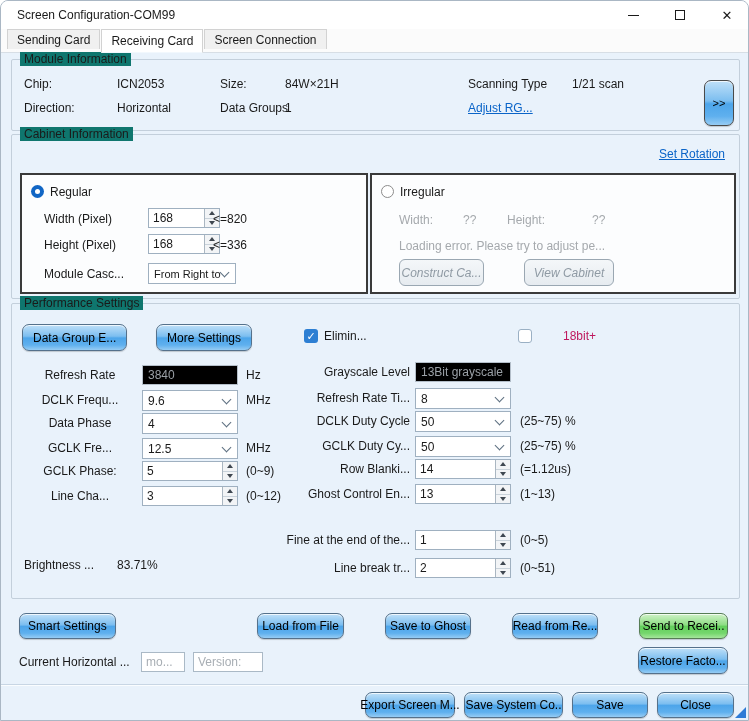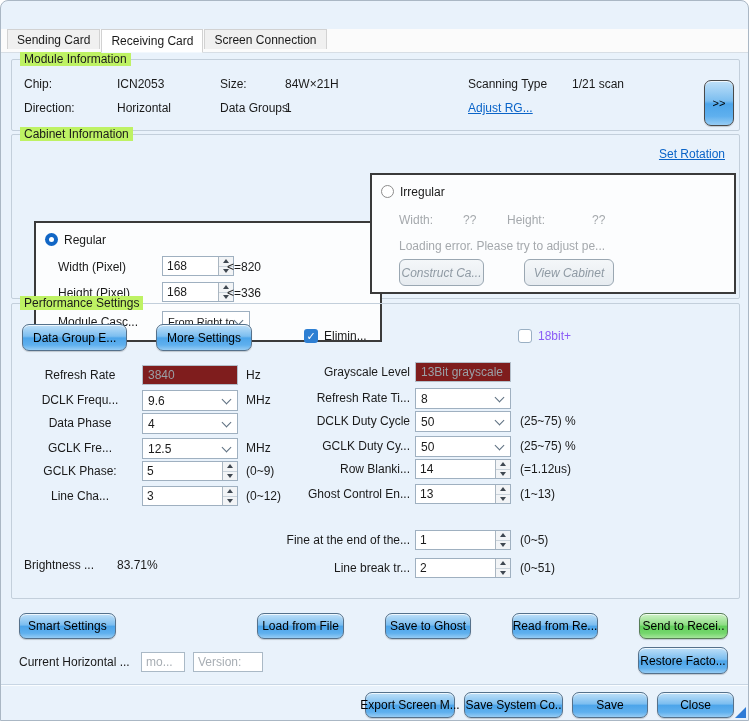--- a/index.html
+++ b/index.html
@@ -17,21 +17,21 @@
 
   
   .tabstrip { position:absolute; top:28px; left:0; right:0; height:24px; background:#fbfbfb; border-bottom:1px solid #d7dee5; display:flex; align-items:flex-start; padding-left:6px; }
   .tab { height:20px; display:flex; align-items:center; padding:0 9px; background:#f0f0f0; border:1px solid #d2d2d2; border-bottom:none; margin-right:1px; white-space:nowrap; }
   .tab.active { height:24px; background:#ffffff; margin-bottom:-1px; border-bottom:1px solid #f2f8fd; z-index:2; }
 
   .content { position:absolute; top:52px; left:0; right:0; bottom:0; background:#e9f2fb; }
 
   
   .gb { position:absolute; border:1px solid #c3cfdb; border-radius:2px; }
-  .gb-title { position:absolute; top:-8px; left:8px; background:#bef264; padding:0 4px; white-space:nowrap; }
+  .gb-title { position:absolute; top:-8px; left:8px; background:#0f766e; padding:0 4px; white-space:nowrap; }
 
   .lbl, .val { position:absolute; white-space:nowrap; }
   .gray { color:#a5a9ad; }
   .link { position:absolute; white-space:nowrap; color:#0a64c8; text-decoration:underline; cursor:pointer; }
 
   
   .btn { position:absolute; display:flex; align-items:center; justify-content:center; white-space:nowrap; border-radius:7px; cursor:pointer; }
   .btn-blue { border:1px solid #55718b; color:#000;
     background:linear-gradient(180deg,#bfe0f8 0%,#7cbef0 45%,#4da5ea 52%,#5fb0ee 80%,#96ccf4 100%);
     box-shadow: inset 0 1px 0 rgba(255,255,255,.75), 0 1px 1px rgba(0,0,0,.18); }
@@ -48,24 +48,24 @@
   .radio { position:absolute; width:13px; height:13px; border-radius:50%; }
   .radio.on { background:#1166c5; }
   .radio.on::after { content:""; position:absolute; left:4px; top:4px; width:5px; height:5px; background:#fff; border-radius:50%; }
   .radio.off { background:#fff; border:1px solid #8c8c8c; }
 
   
   .chk-row { position:absolute; display:flex; align-items:center; gap:6px; }
   .chk { width:14px; height:14px; border-radius:3px; flex:0 0 auto; }
   .chk.checked { background:#2d7fd3; color:#fff; display:flex; align-items:center; justify-content:center; font-size:11px; line-height:1; }
   .chk.un { background:#fff; border:1px solid #9ab0c4; }
-  .blue-text { color:#8b5cf6; }
-
-  
-  .dis-input { position:absolute; height:20px; background:#7f1d1d; border:1px solid #b3bec9; color:#9aa0a6; display:flex; align-items:center; padding:0 5px; white-space:nowrap; overflow:hidden; }
+  .blue-text { color:#be185d;margin-left:25px; }
+
+  
+  .dis-input { position:absolute; height:20px; background:#000000; border:1px solid #b3bec9; color:#9aa0a6; display:flex; align-items:center; padding:0 5px; white-space:nowrap; overflow:hidden; }
   .sel { position:absolute; height:21px; background:#fff; border:1px solid #9fb0c0; display:flex; align-items:center; justify-content:space-between; padding:0 7px 0 5px; cursor:pointer; }
   .sel-val { white-space:nowrap; overflow:hidden; }
   .chev { width:7px; height:7px; border:solid #5d6f80; border-width:0 0 1.5px 1.5px; transform:rotate(-45deg); margin-top:-3px; flex:0 0 auto; }
   .spin { position:absolute; height:20px; background:#fff; border:1px solid #9fb0c0; display:flex; }
   .spin-val { flex:1; padding:2px 4px; white-space:nowrap; overflow:hidden; }
   .spin-btns { width:15px; border-left:1px solid #aab6c1; display:flex; flex-direction:column; }
   .sb { flex:1; display:flex; align-items:center; justify-content:center; background:#f2f4f6; cursor:pointer; }
   .sb.up { border-bottom:1px solid #c9d2da; }
   .tri-up { width:0; height:0; border-left:3px solid transparent; border-right:3px solid transparent; border-bottom:4px solid #3f4750; }
   .tri-dn { width:0; height:0; border-left:3px solid transparent; border-right:3px solid transparent; border-top:4px solid #3f4750; }
@@ -75,20 +75,32 @@
 
   .flexrow { position:absolute; display:flex; }
   .bottom-strip { position:absolute; left:0; right:0; top:631px; bottom:0; background:#e9f2fb; border-top:1px solid #c8d6e4; box-shadow: inset 0 1px 0 #fafdff; }
   .grip { position:absolute; right:2px; bottom:2px; width:0; height:0; border-left:11px solid transparent; border-bottom:11px solid #2e7bd6; }
 </style>
 </head>
 <body>
 
 <div class="window">
 
+  <div class="titlebar">
+    <span class="title">Screen Configuration-COM99</span>
+    <div class="win-btn" style="left:615px">
+        <span class="min-glyph"></span>
+      </div>
+    <div class="win-btn" style="left:662px">
+        <span class="max-glyph"></span>
+      </div>
+    <div class="win-btn" style="left:709px">
+        <span class="close-glyph">✕</span>
+      </div>
+  </div>
 
   <div class="tabstrip">
     <div class="tab">
         <span>Sending Card</span>
       </div>
     <div class="tab active">
         <span>Receiving Card</span>
       </div>
     <div class="tab">
         <span>Screen Connection</span>
@@ -112,21 +124,21 @@
       <span class="link" style="left:456px; top:41px;">Adjust RG...</span>
       <div class="btn btn-blue" style="left:692px; top:20px; width:30px; height:46px; border:1px solid #4a4a4a; font-size:11px;">
           <span>&gt;&gt;</span>
         </div>
     </div>
 
     <div class="gb" style="left:10px; top:81px; width:729px; height:165px;">
       <span class="gb-title">Cabinet Information</span>
       <span class="link" style="right:14px; top:12px;">Set Rotation</span>
 
-      <div class="dark-box" style="left:22px; top:38px; width:348px; height:121px;margin-top:48px;">
+      <div class="dark-box" style="left:8px; top:38px; width:348px; height:121px;">
         <span class="radio on" style="left:9px; top:10px;"></span>
         <span class="lbl" style="left:28px; top:10px;">Regular</span>
 
         <span class="lbl" style="left:22px; top:37px;">Width (Pixel)</span>
         <div class="spin" style="left:126px; top:33px; width:72px;">
           <span class="spin-val">168</span>
           <span class="spin-btns">
             <span class="sb up">
                 <span class="tri-up"></span>
               </span>

